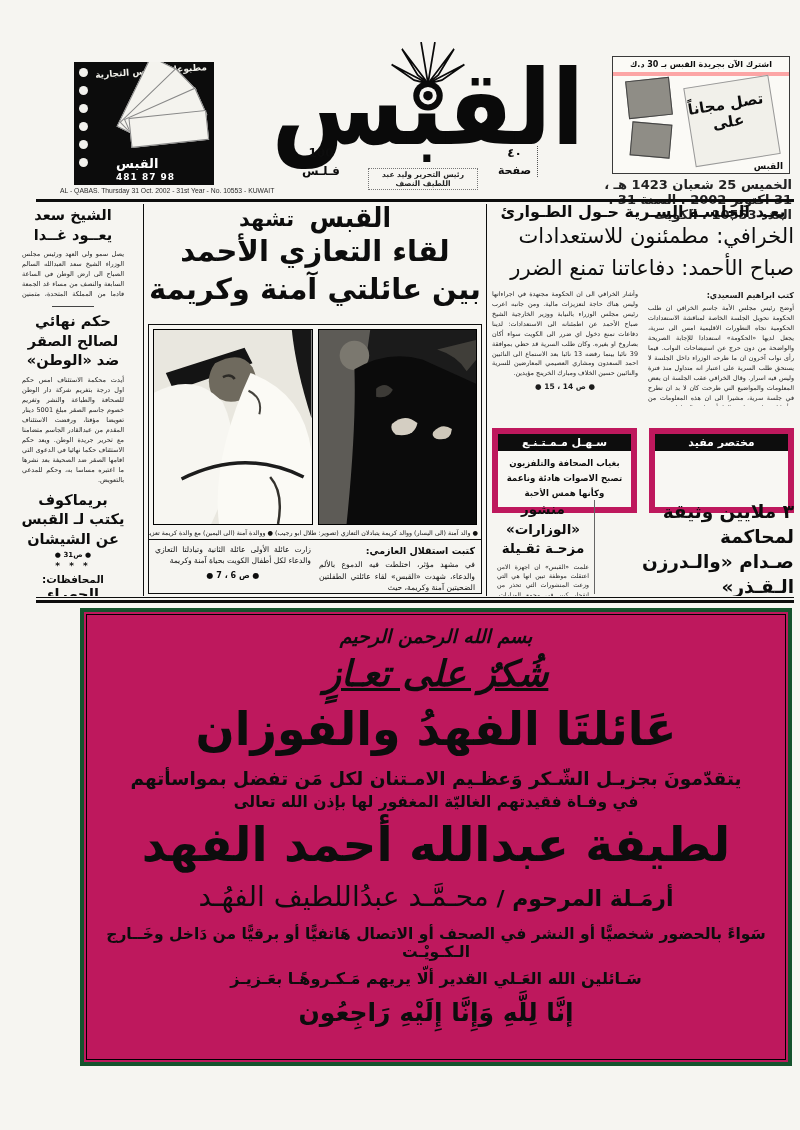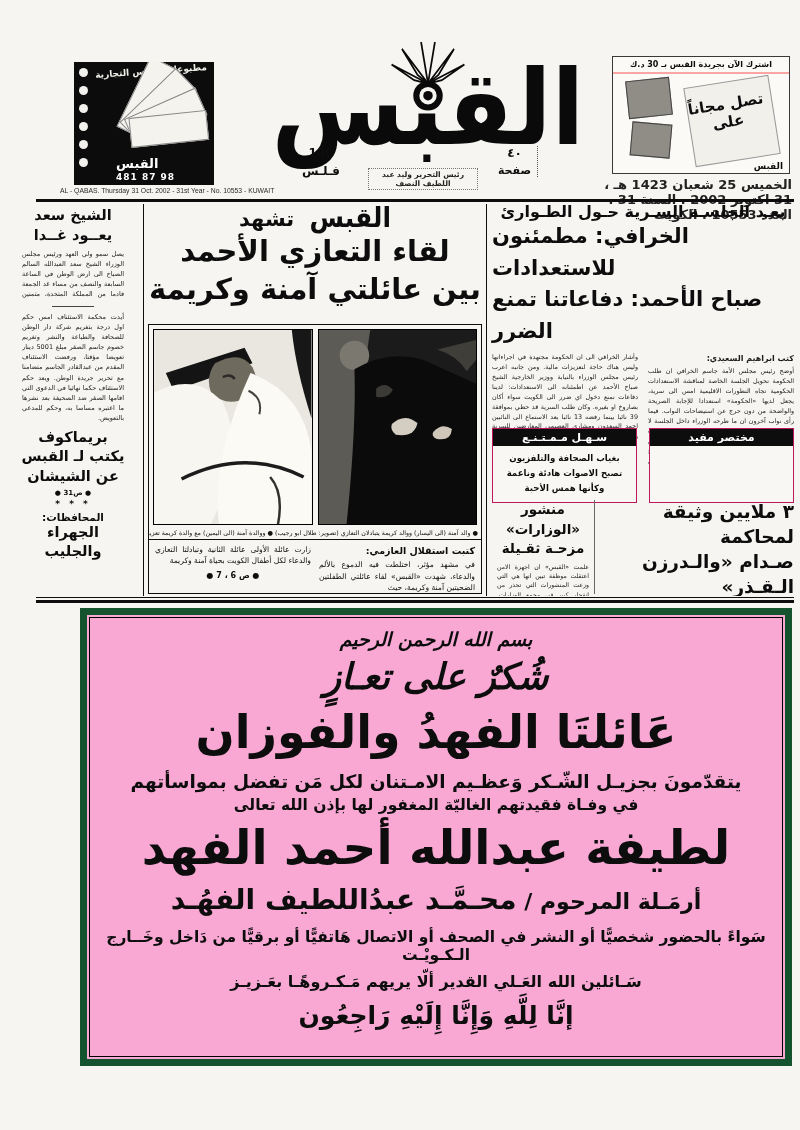--- a/index.html
+++ b/index.html
@@ -32,21 +32,21 @@
 
   .price-block { left:296px; top:146px; width:50px; text-align:center; font-weight:bold; }
   .price-block .v { font-size:12px; display:block; }
   .price-block .u { font-size:12px; display:block; margin-top:4px; }
   .editor-line { left:368px; top:168px; width:110px; font-size:7.5px; font-weight:bold; color:#222; text-align:center; border:1px dotted #777; padding:1px 2px; }
   .pages-block { left:492px; top:146px; width:46px; text-align:center; font-weight:bold; border-right:1px dotted #555; }
   .pages-block .v { font-size:12px; display:block; }
   .pages-block .u { font-size:11px; display:block; margin-top:4px; }
 
   .subscribe-ad { left:612px; top:56px; width:178px; height:118px; border:1px solid #3a3a3a; background:#fbfaf6; overflow:hidden; }
-  .sub-top { font-size:8px; font-weight:bold; text-align:center; padding:3px 2px; border-bottom:2px solid #fca5a5; }
+  .sub-top { font-size:8px; font-weight:bold; text-align:center; padding:3px 2px; border-bottom:4px solid #fca5a5; }
   .sub-thumbs { position:absolute; left:6px; top:22px; width:52px; height:86px; }
   .sub-thumbs i { display:block; background:#8f8d86; border:1px solid #444; }
   .sub-thumbs i:nth-child(1){ width:44px; height:38px; margin-bottom:6px; transform:rotate(-6deg); }
   .sub-thumbs i:nth-child(2){ width:40px; height:34px; transform:rotate(5deg); }
   .sub-main { position:absolute; right:8px; top:38px; width:108px; font-size:15px; font-weight:900; text-align:center; transform:rotate(-9deg); }
   .sub-paper { position:absolute; right:14px; top:24px; width:86px; height:80px; border:1px solid #999; background:#f1f0ea; transform:rotate(-9deg); z-index:0; }
   .sub-main { z-index:1; }
   .sub-brand { position:absolute; right:6px; bottom:2px; font-size:9px; font-weight:900; }
   .dateline-ar { left:588px; top:177px; width:204px; font-size:13px; font-weight:bold; text-align:right; color:#222; }
 
@@ -77,53 +77,53 @@
   .photo svg { width:100%; height:100%; display:block; }
   .caption-line { font-size:6.3px; color:#111; padding:2px 3px 3px; border-bottom:1px solid #0d0d0d; white-space:nowrap; overflow:hidden; }
   .story-cols { display:flex; gap:8px; padding:4px 6px 2px; direction:rtl; }
   .story-cols .c { flex:1; font-size:7.6px; line-height:1.5; text-align:justify; }
   .byline { font-size:9.5px; font-weight:bold; text-align:right; display:block; margin-bottom:1px; }
   .mref { font-size:8px; font-weight:bold; text-align:center; margin-top:3px; }
 
   
   .right-col { left:492px; top:202px; width:302px; }
   .rc-kicker { font-size:16px; font-weight:bold; text-align:center; letter-spacing:1px; }
-  .rc-h { font-size:21px; font-weight:700; text-align:left; line-height:1.5; letter-spacing:-0.5px; }
+  .rc-h { font-size:21px; font-weight:400; text-align:right; line-height:1.5; letter-spacing:-0.5px; }
   .rc-cols { display:flex; gap:10px; direction:rtl; margin-top:6px; height:116px; overflow:hidden; }
   .rc-cols .c { flex:1; font-size:6.4px; line-height:1.55; text-align:justify; color:#1c1c1c; }
   .rc-byline { font-size:8px; font-weight:bold; display:block; margin-bottom:2px; }
   .rc-ref { font-size:7.5px; font-weight:bold; text-align:center; margin-top:2px; }
 
   .mini-boxes { left:492px; top:428px; width:302px; display:flex; gap:12px; direction:rtl; }
-  .mini-box { flex:1; border:1px solid #be185d; background:#f8f7f3; }
+  .mini-box { flex:1; border:6px solid #be185d; background:#f8f7f3; }
   .mini-box .hd { background:#0d0d0d; color:#fff; font-size:11px; font-weight:900; text-align:center; padding:2px 0; letter-spacing:2px; }
   .mini-box .bd { font-size:8.6px; font-weight:bold; text-align:center; line-height:1.75; padding:5px 6px 6px; }
 
   .bottom-stories { left:492px; top:500px; width:302px; height:96px; display:flex; gap:9px; direction:rtl; overflow:hidden; }
   .story-saddam { width:196px; }
   .story-saddam .t { font-size:18.5px; font-weight:900; text-align:right; line-height:1.35; letter-spacing:-0.5px; }
   .story-leaflet { width:92px; border-left:none; }
   .story-leaflet .t { font-size:13.5px; font-weight:900; text-align:center; line-height:1.45; }
   .story-leaflet .bd { font-size:6.2px; line-height:1.5; text-align:justify; color:#1c1c1c; margin-top:3px; }
   .vrule-c { left:594px; top:500px; width:1px; height:94px; background:#666; }
 
   .rule-mid1 { left:36px; top:597px; width:758px; height:1px; background:#0d0d0d; }
   .rule-mid2 { left:36px; top:600px; width:758px; height:3px; background:#0d0d0d; }
 
   
-  .obit { left:80px; top:608px; width:712px; height:458px; border:7px solid #14532d; background:#f9a8d4; }
+  .obit { left:80px; top:608px; width:712px; height:458px; border:4px solid #14532d; background:#be185d; }
   .obit-inner { position:absolute; inset:2px; border:1px solid #000; text-align:center; padding:10px 14px; overflow:hidden; }
   .ob-basmala { font-size:19px; font-weight:bold; font-style:italic; }
-  .ob-title { font-size:36px; font-weight:900; font-style:italic; margin-top:6px; letter-spacing:4px; }
+  .ob-title { font-size:36px; font-weight:900; font-style:italic; margin-top:6px; letter-spacing:4px;text-decoration:underline; }
   .ob-families { font-size:46px; font-weight:900; margin-top:8px; letter-spacing:1px; }
   .ob-line1 { font-size:18.5px; font-weight:900; margin-top:12px; }
   .ob-line2 { font-size:15.5px; font-weight:900; margin-top:4px; }
   .ob-deceased { font-size:47px; font-weight:900; margin-top:6px; letter-spacing:-1px; }
   .ob-widow { font-size:22px; font-weight:bold; margin-top:8px; }
-  .ob-widow b { font-size:28px; font-weight:700;margin-top:46px; }
+  .ob-widow b { font-size:28px; font-weight:400;margin-top:46px; }
   .ob-line3 { font-size:15.5px; font-weight:900; margin-top:12px; }
   .ob-line4 { font-size:16px; font-weight:900; margin-top:8px; }
   .ob-verse { font-size:25px; font-weight:900; margin-top:10px; }
 </style>
 </head>
 <body>
 
 <div id="page">
 
   <div class="abs promo-box">
@@ -191,20 +191,25 @@
   <div class="abs rule-top"></div>
 
   <div class="abs left-col">
     <div class="lc-h">
       <span>الشيخ سعد</span><br>
       <span>يعــود غــدا</span>
     </div>
     <p class="lc-body b1">يصل سمو ولي العهد ورئيس مجلس الوزراء الشيخ سعد العبدالله السالم الصباح الى ارض الوطن في الساعة السابعة والنصف من مساء غد الجمعة قادما من المملكة المتحدة، متمنين لسمو ولي العهد ورئيس الوزراء السلامة.</p>
     <div class="lc-div"></div>
 
+    <div class="lc-h">
+      <span>حكم نهائي</span><br>
+      <span>لصالح الصقر</span><br>
+      <span>ضد «الوطن»</span>
+    </div>
     <p class="lc-body b2">أيدت محكمة الاستئناف امس حكم اول درجة بتغريم شركة دار الوطن للصحافة والطباعة والنشر وتغريم خصوم جاسم الصقر مبلغ 5001 دينار تعويضا مؤقتا، ورفضت الاستئناف المقدم من عبدالقادر الجاسم متضامنا مع تحرير جريدة الوطن. ويعد حكم الاستئناف حكما نهائيا في الدعوى التي اقامها الصقر ضد الصحيفة بعد نشرها ما اعتبره مساسا به، وحكم للمدعي بالتعويض.</p>
 
     <div class="lc-h">
       <span>بريماكوف</span><br>
       <span>يكتب لـ القبس</span><br>
       <span>عن الشيشان</span>
     </div>
     <div class="pref">● ص31 ●</div>
     <div class="stars">* * *</div>
 

